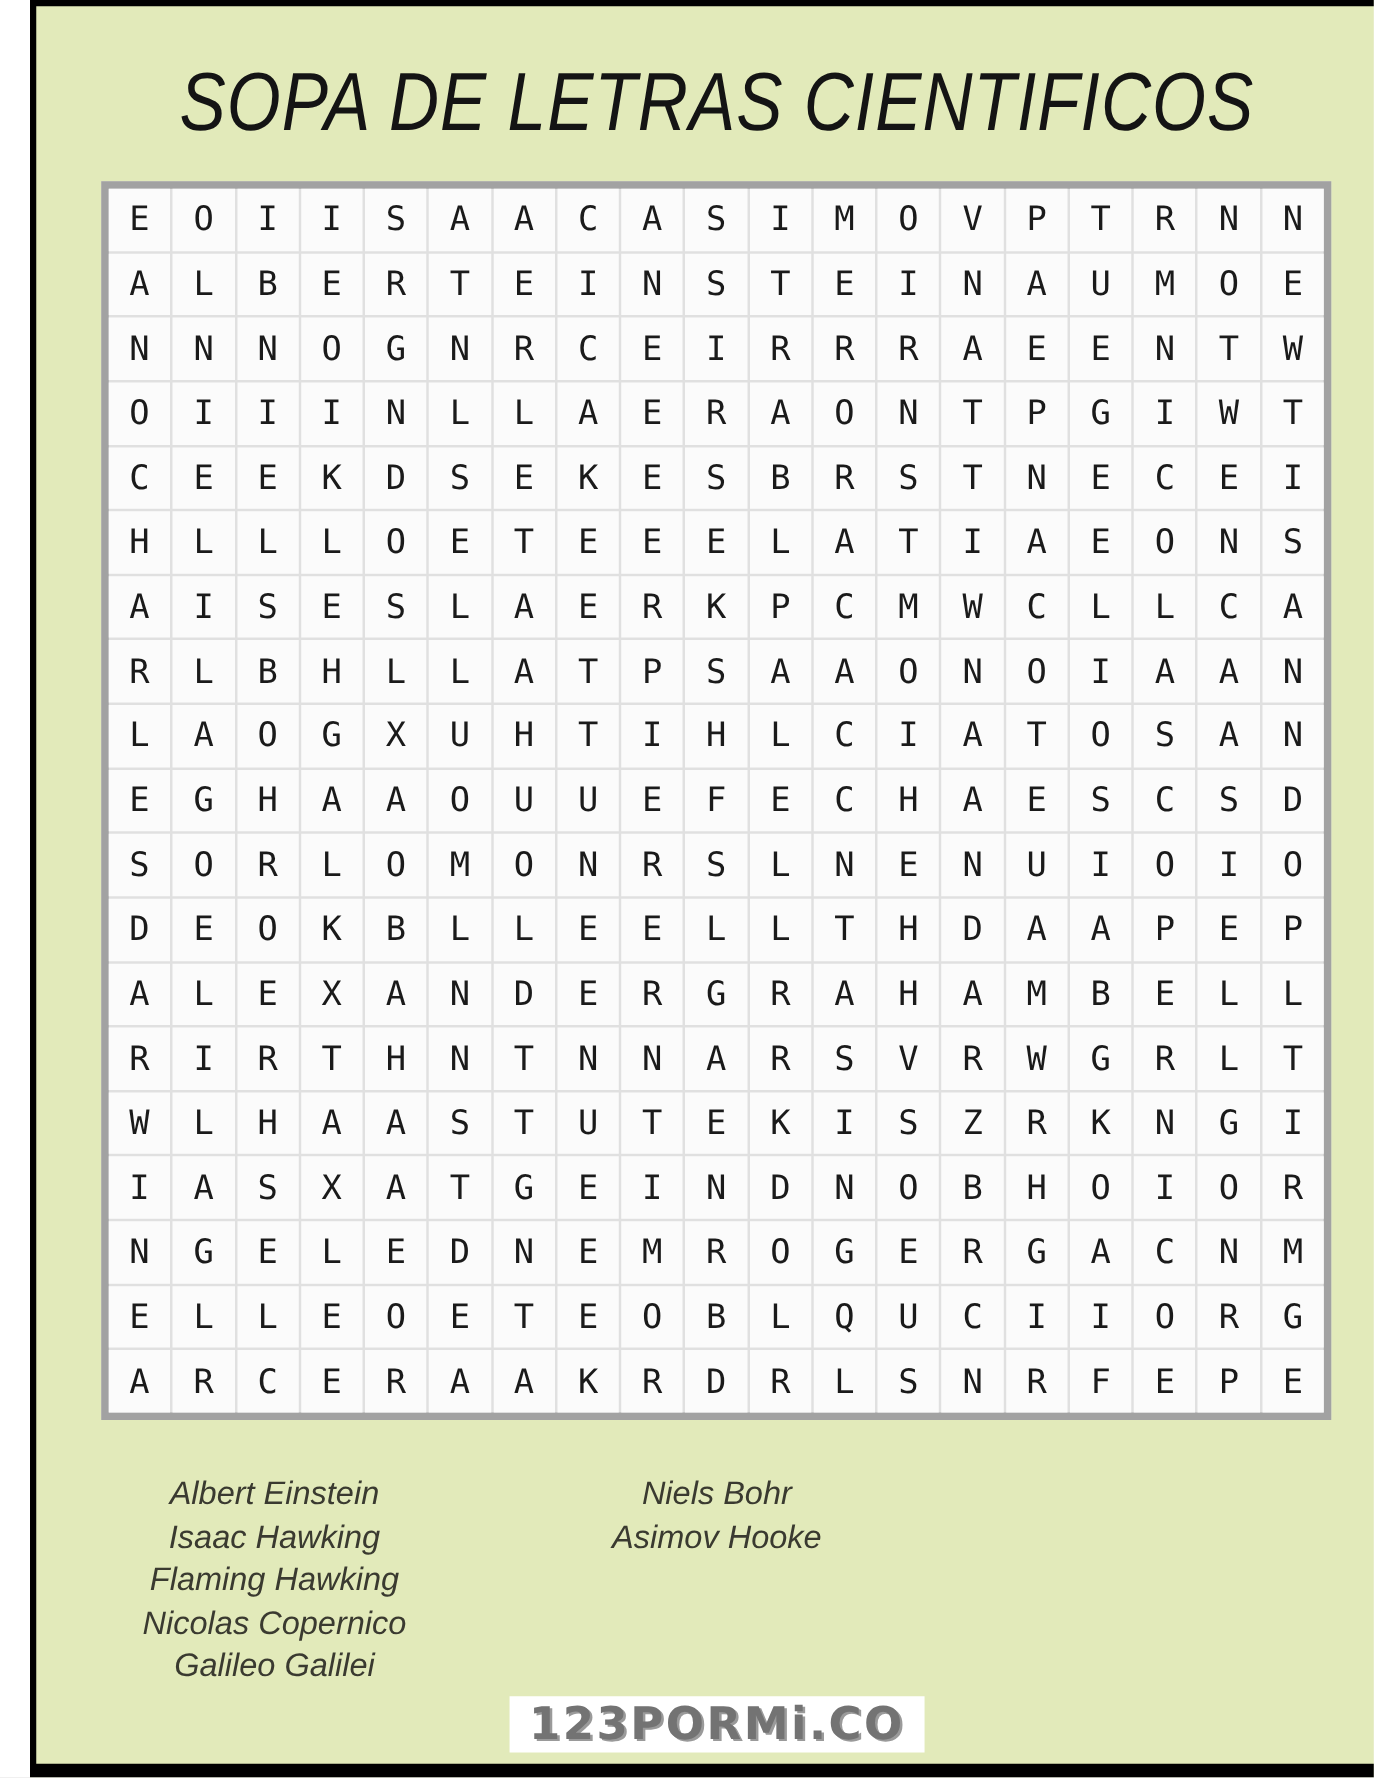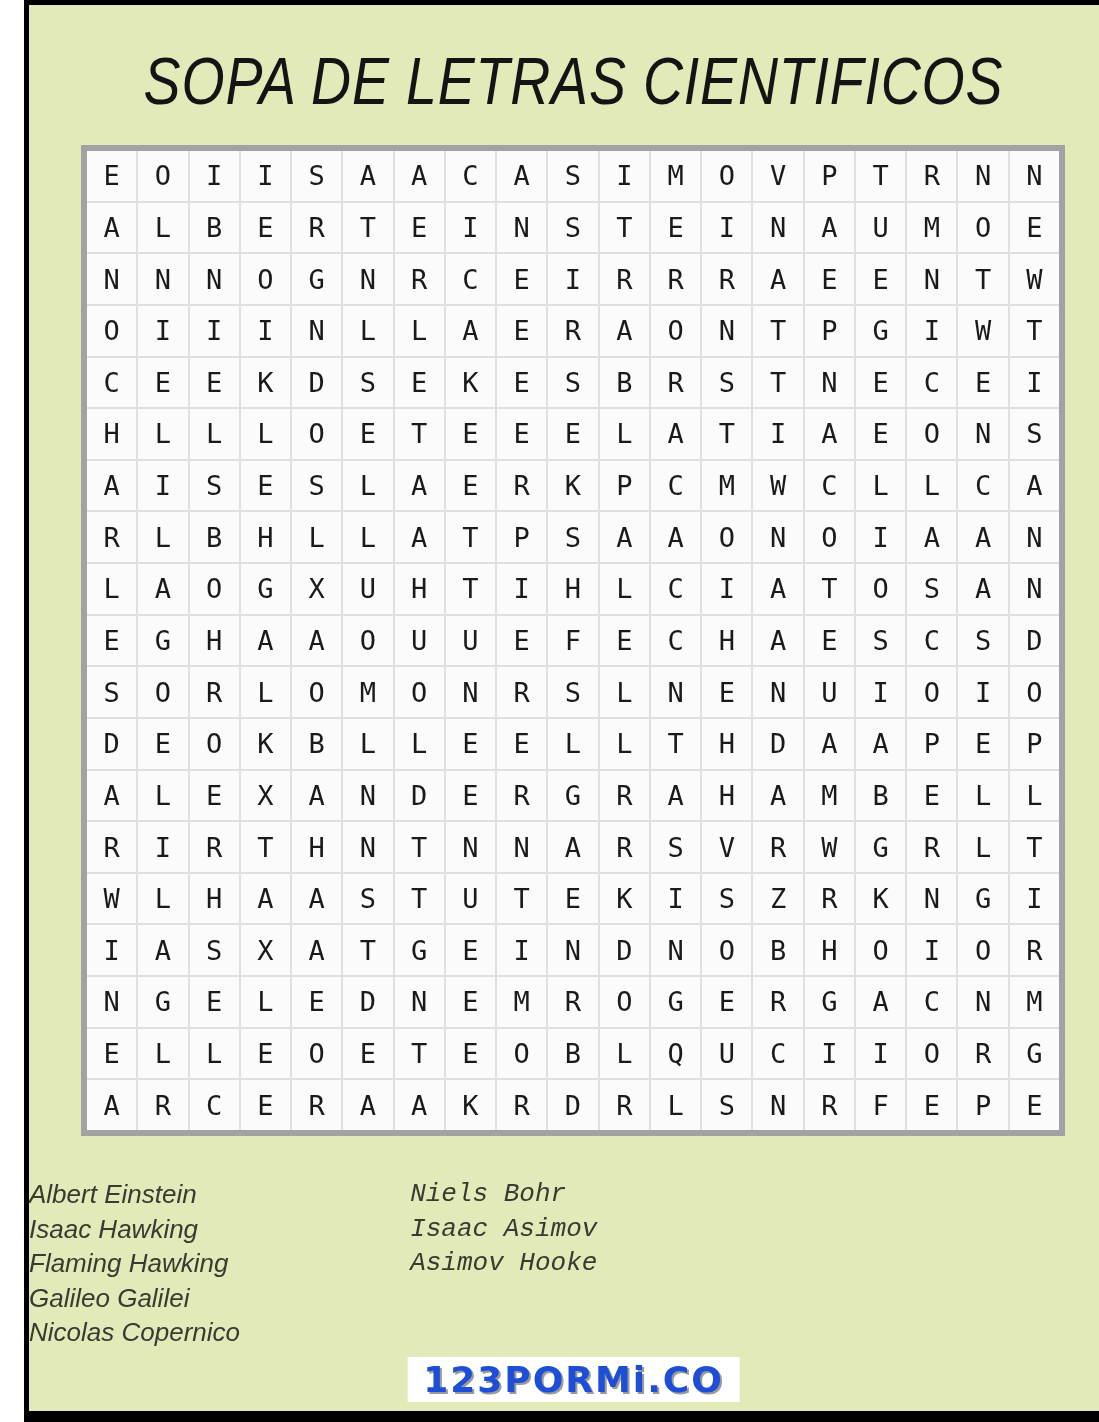--- a/index.html
+++ b/index.html
@@ -53,43 +53,44 @@
     color: #1a1a1a;
   }
   .words {
     position: absolute;
     top: 1172px;
     left: 0;
     width: 100%;
     display: flex;
   }
   .word-col {
+    text-align: center;
     font-style: italic;
     font-size: 26px;
     line-height: 34.5px;
     color: #3a3a30;
     white-space: nowrap;
   }
   .word-col.c1 { width: 35%; }
-  .word-col.c2 { width: 30%; font-family: Liberation Mono, monospace; }
+  .word-col.c2 { width: 30%; }
   .word-col.c3 { width: 35%; }
   .logo {
     position: absolute;
     top: 1352px;
     left: 50%;
     transform: translateX(-50%);
     background: #ffffff;
     padding: 2px 16px;
   }
   .logo-text {
     font-family: "DejaVu Sans", sans-serif;
     font-weight: 800;
     font-size: 36px;
     letter-spacing: 2px;
-    color: #1d4ed8;
+    color: #737373;
     text-shadow: 2px 2px 0 #9a9a9a;
     white-space: nowrap;
   }
 </style>
 </head>
 <body>
 
 <div class="page">
 
   <div class="title">SOPA DE LETRAS CIENTIFICOS</div>
@@ -456,26 +457,25 @@
       <div class="cell">E</div>
       <div class="cell">P</div>
       <div class="cell">E</div>
     </div>
 
   <div class="words">
     <div class="word-col c1">
       <div>Albert Einstein</div>
       <div>Isaac Hawking</div>
       <div>Flaming Hawking</div>
+      <div>Nicolas Copernico</div>
       <div>Galileo Galilei</div>
-      <div>Nicolas Copernico</div>
     </div>
     <div class="word-col c2">
       <div>Niels Bohr</div>
-      <div>Isaac Asimov</div>
       <div>Asimov Hooke</div>
     </div>
   </div>
 
   <div class="logo">
     <span class="logo-text">123PORMi.CO</span>
   </div>
 
 </div>
 

